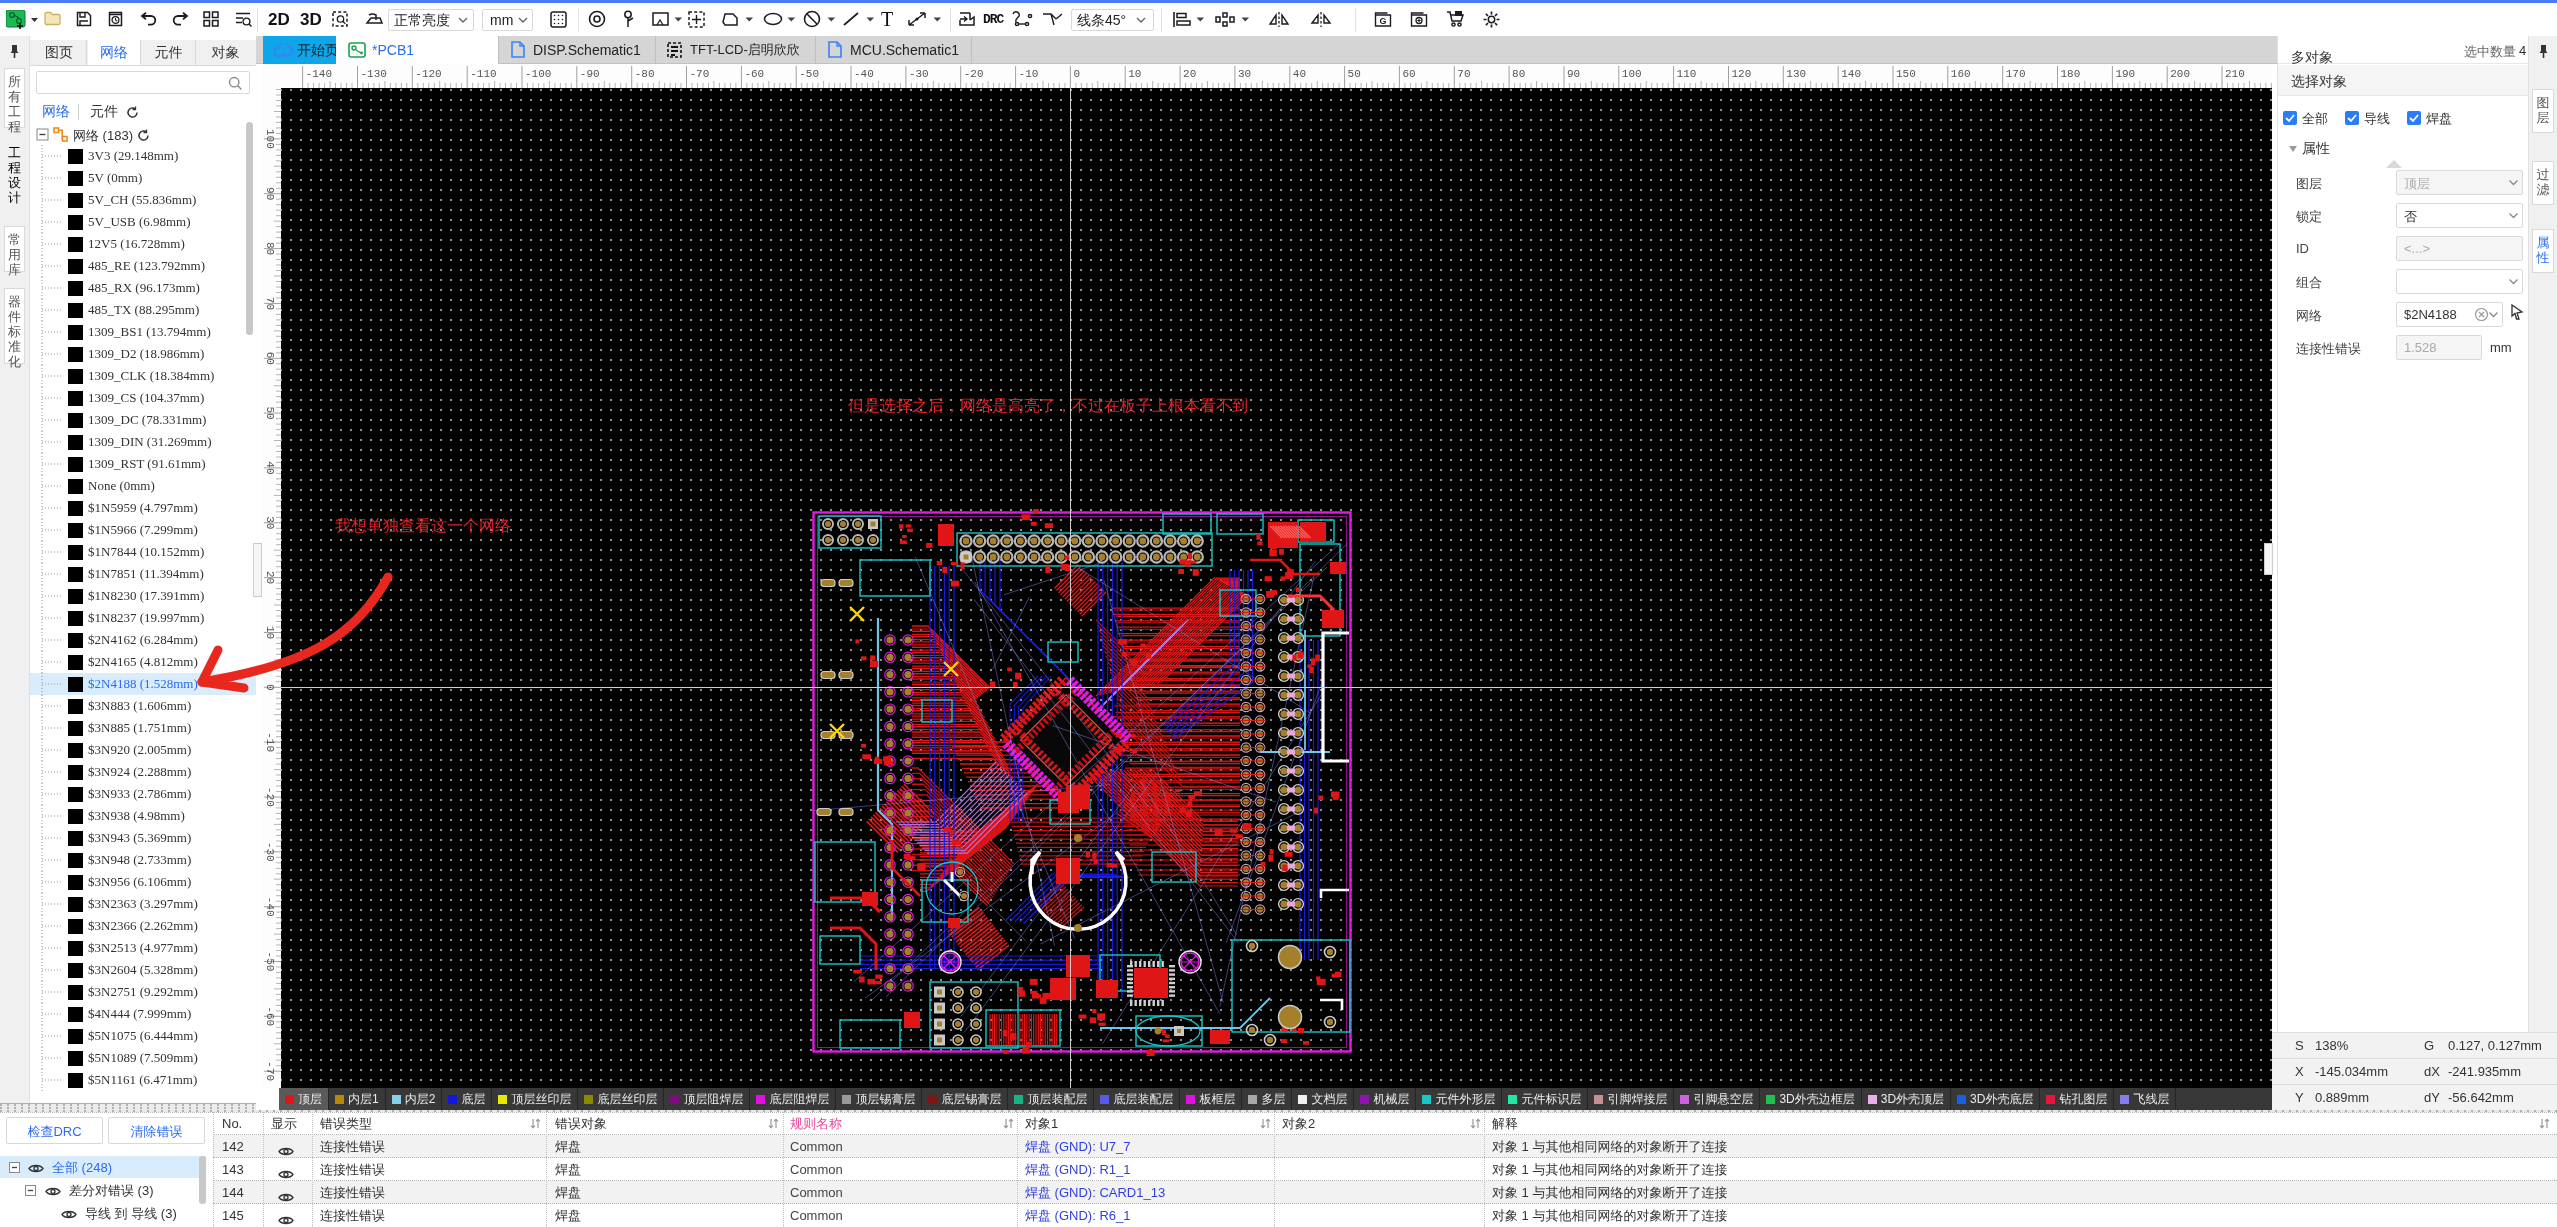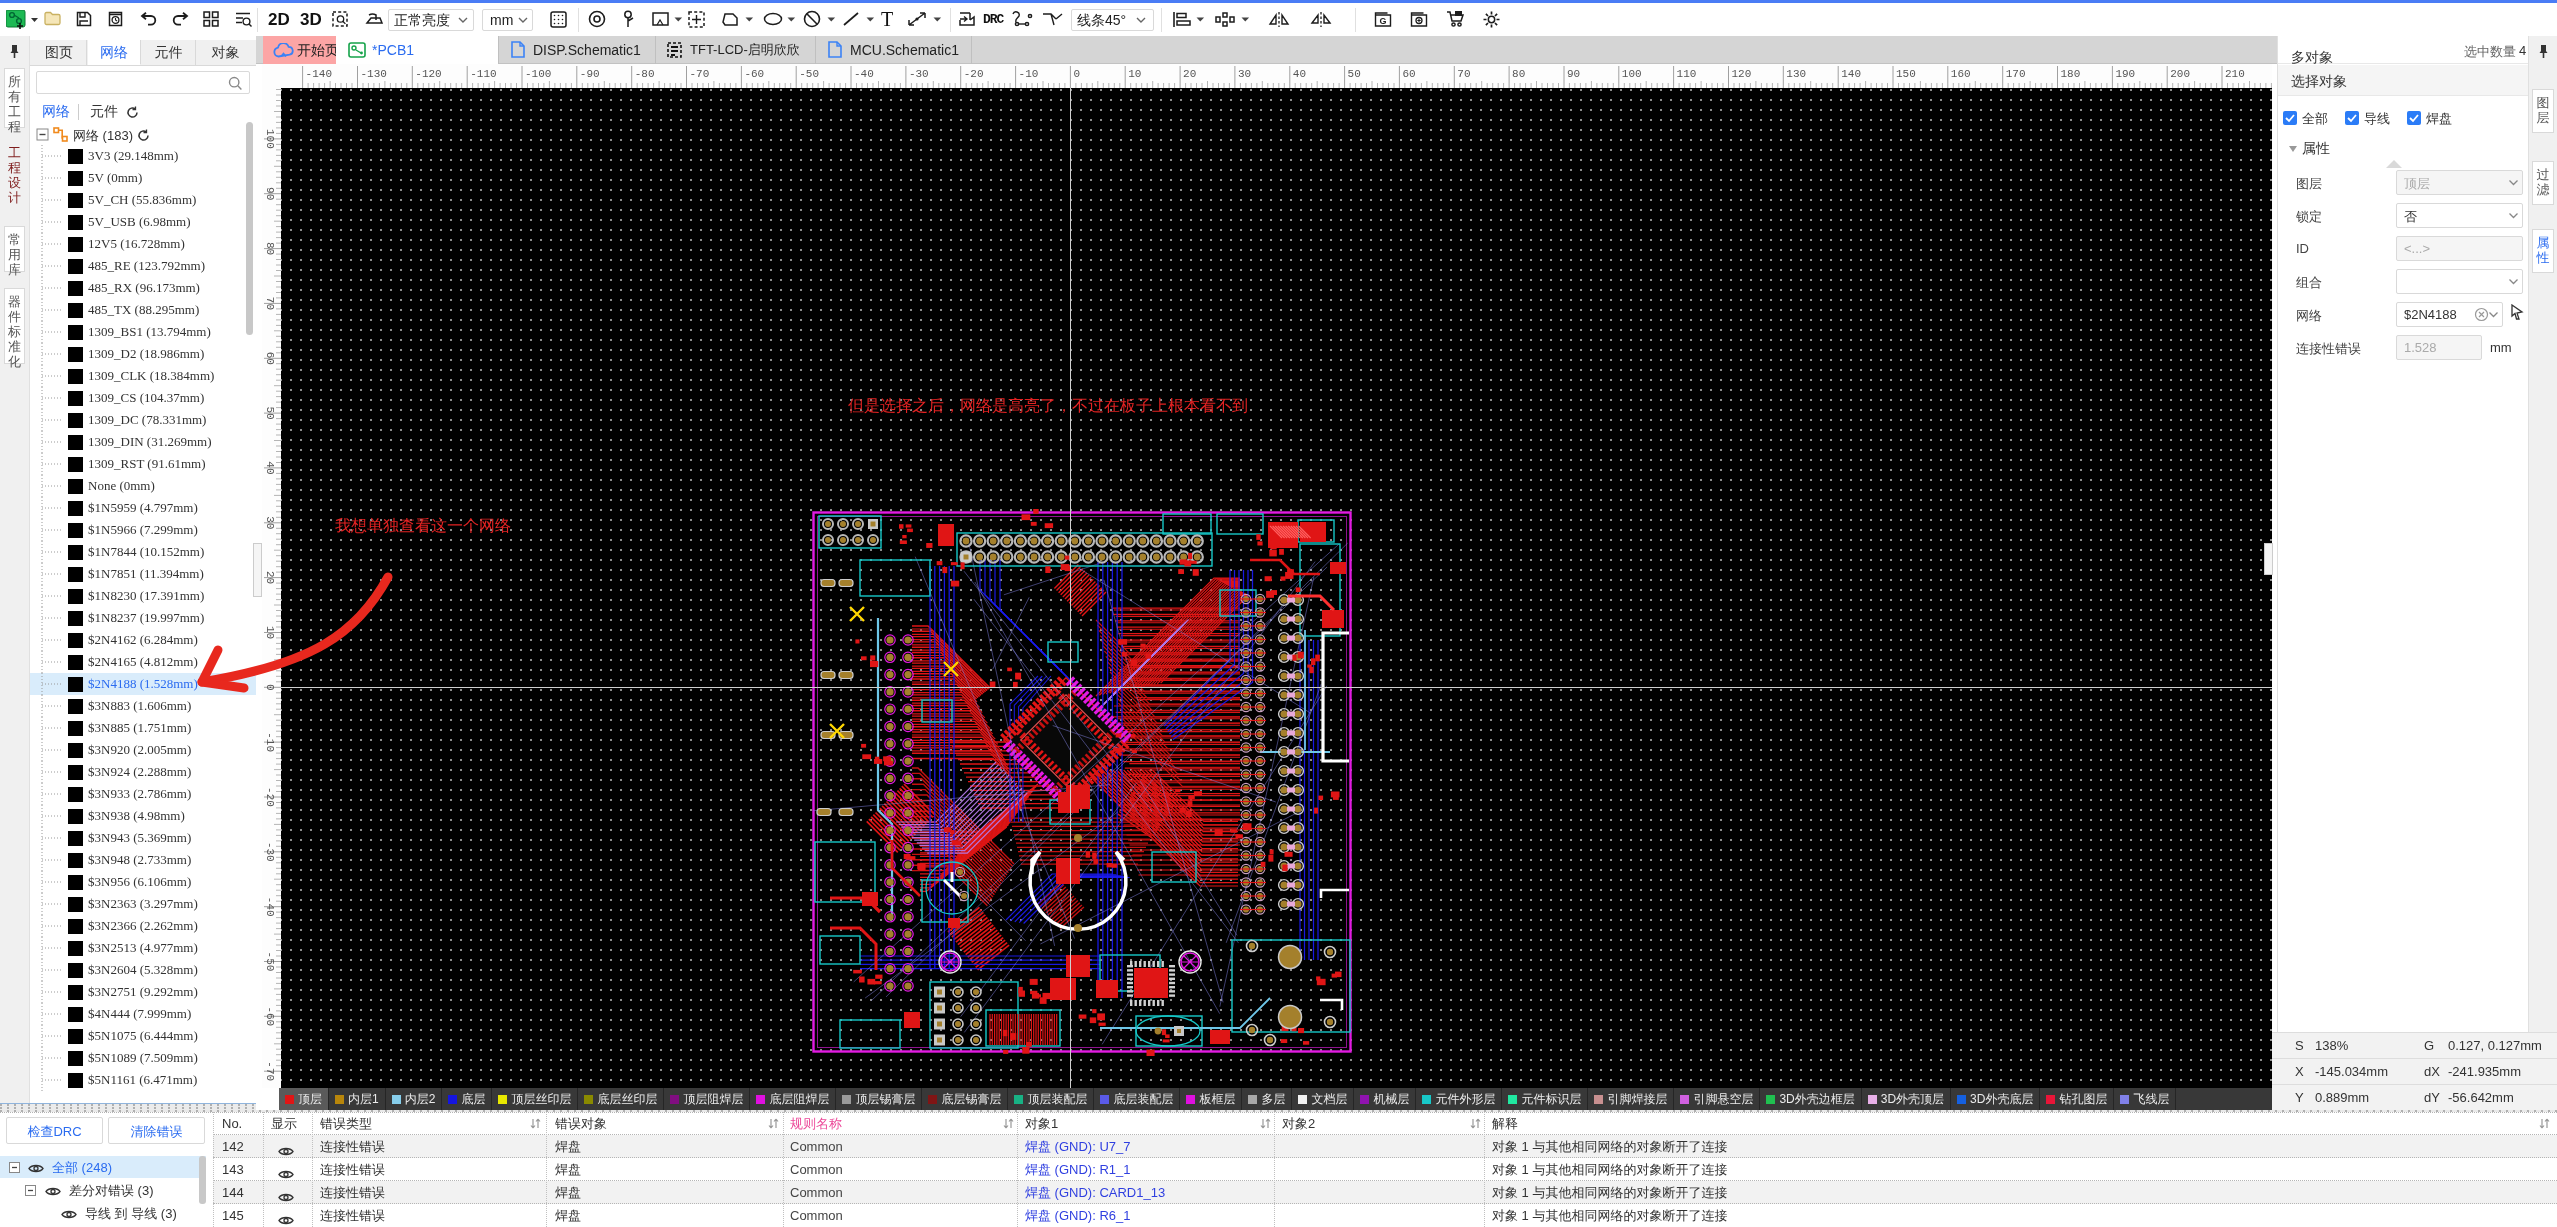--- a/index.html
+++ b/index.html
@@ -237,21 +237,21 @@
       <circle cx="7.5" cy="14.5" r="1.6"></circle>
       <circle cx="13.5" cy="14.5" r="1.6"></circle>
       <rect x="9" y="1" width="7" height="5" fill="#1d1d1d" stroke="none"></rect>
     </svg>
     <svg class="abs" style="left:1482px;top:7px" width="19" height="19" viewBox="0 0 19 19" fill="none" stroke="#1d1d1d" stroke-width="1.5">
       <circle cx="9.5" cy="9.5" r="3.2" stroke-width="1.5"></circle>
       <path d="M9.5 1.5 v3 M9.5 14.5 v3 M1.5 9.5 h3 M14.5 9.5 h3 M3.9 3.9 l2.1 2.1 M13 13 l2.1 2.1 M3.9 15.1 l2.1 -2.1 M13 6 l2.1 -2.1" stroke-width="1.7"></path>
     </svg>
   </div>
 <div class="abs" id="tabbar">
-    <div class="dtab" style="left:8px;width:79px;background:#fca5a5"><svg class="abs" style="left:10px;top:7px" width="22" height="15" viewBox="0 0 22 15">
+    <div class="dtab" style="left:8px;width:79px;background:#0ea5e9"><svg class="abs" style="left:10px;top:7px" width="22" height="15" viewBox="0 0 22 15">
         <path d="M5.5 13.5 a4.5 4.5 0 0 1 -0.5 -8.9 a5.5 5.5 0 0 1 10.6 -0.8 a4 4 0 0 1 1 7.9 z" fill="none" stroke="#3b82f6" stroke-width="1.8"></path>
         <path d="M8 13.5 l2.5 -3 l2.5 3" stroke="#3b82f6" stroke-width="1.6" fill="none"></path>
       </svg><span>开始页</span></div>
     <div class="dtab active" style="left:81px;width:163px"><svg class="abs" style="left:12px;top:6px" width="18" height="16" viewBox="0 0 18 16">
         <rect x="1" y="1" width="16" height="14" rx="2" fill="none" stroke="#16a34a" stroke-width="1.6"></rect>
         <circle cx="6" cy="6" r="2" fill="none" stroke="#16a34a" stroke-width="1.4"></circle>
         <path d="M8 8 l5 3" stroke="#16a34a" stroke-width="1.4"></path>
         <circle cx="13.5" cy="11" r="1.4" fill="#16a34a"></circle>
       </svg><span style="margin-left:2px">*PCB1</span></div>
     <div class="dtab" style="left:244px;width:157px"><svg class="abs" style="left:12px;top:5px" width="14" height="17" viewBox="0 0 14 17">
@@ -268,21 +268,21 @@
         <path d="M1 1 h8 l4 4 v11 h-12 z" fill="none" stroke="#3b82f6" stroke-width="1.6"></path>
         <path d="M9 1 v4 h4" fill="none" stroke="#3b82f6" stroke-width="1.4"></path>
       </svg>MCU.Schematic1</div>
   </div>
 <div class="abs" id="leftstrip">
     <svg class="abs" style="left:8px;top:8px" width="13" height="15" viewBox="0 0 13 15">
       <path d="M4 1 h5 v6 l1.5 2 h-8 L4 7 z" fill="#333"></path>
       <path d="M6.5 9 v5" stroke="#333" stroke-width="1.6"></path>
     </svg>
     <div class="vtab" style="top:32px;height:60px">所有工程</div>
-    <div class="vtab noborder" style="top:104px;height:62px;color:#7f1d1d">工程设计</div>
+    <div class="vtab noborder" style="top:104px;height:62px;color:#000000">工程设计</div>
     <div class="vtab" style="top:190px;height:46px">常用库</div>
     <div class="vtab" style="top:252px;height:76px">器件标准化</div>
   </div>
 <div class="abs" id="leftpanel">
     <div id="lp-tabs">
       <div class="lptab" style="left:2px;width:55px">图页</div>
       <div class="lptab active" style="left:58px;width:53px">网络</div>
       <div class="lptab" style="left:112px;width:54px">元件</div>
       <div class="lptab" style="left:167px;width:57px;border-right:none">对象</div>
     </div>

